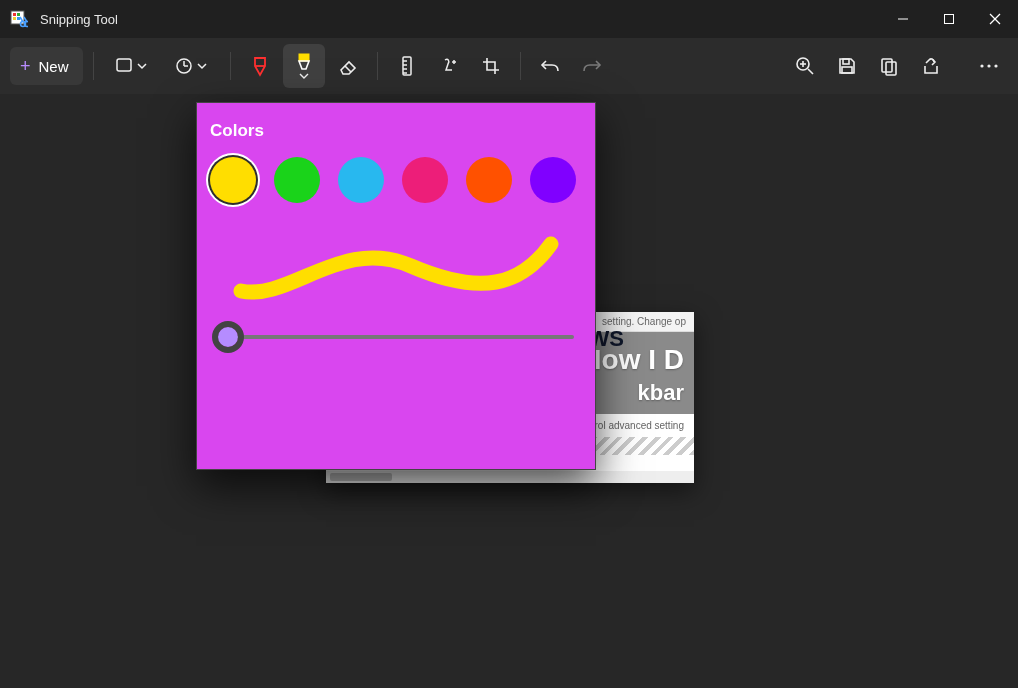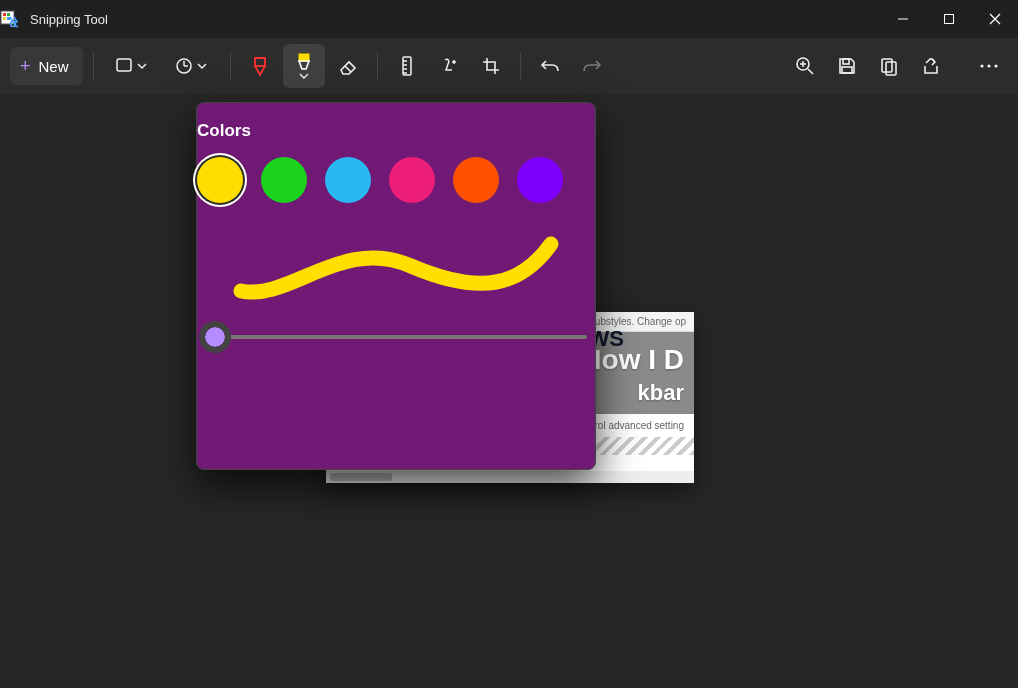--- a/index.html
+++ b/index.html
@@ -9,20 +9,21 @@
     background: #1e1e1e;
     font-family: "Segoe UI", sans-serif;
     color: #fff;
     overflow: hidden;
   }
   .titlebar {
     height: 38px;
     background: #202020;
     display: flex;
     align-items: center;
+    padding-left: 10px;
   }
   .titlebar .appicon { width:18px; height:18px; margin-right:12px; position:relative; }
   .title { font-size: 13px; color:#e8e8e8; }
   .winbtns { margin-left:auto; display:flex; }
   .winbtn { width:46px; height:38px; display:flex; align-items:center; justify-content:center; }
   .winbtn svg { stroke:#fff; }
   .toolbar {
     height: 56px;
     background: #2c2c2c;
     display:flex;
@@ -73,24 +74,24 @@
   .snip-head h1{ margin:0; font-size:28px; font-weight:600; text-shadow:0 1px 2px rgba(0,0,0,0.3); }
   .snip-head h2{ margin:4px 0 0 0; font-size:22px; font-weight:600; text-shadow:0 1px 2px rgba(0,0,0,0.3); }
   .snip-sub { font-size:10px; color:#666; padding:6px 10px; text-align:right; }
   .snip-hatch { height:18px; background:repeating-linear-gradient(-45deg,#ccc,#ccc 4px,#fff 4px,#fff 9px); }
   .snip-scroll { position:absolute; bottom:0; left:0; right:0; height:12px; background:#eee; }
   .snip-scroll .thumb{ position:absolute; left:4px; top:2px; width:62px; height:8px; background:#bbb; border-radius:2px;}
   .popup {
     position:absolute;
     left:196px; top:8px;
     width:400px; height:368px;
-    background:#701a75;
+    background:#d946ef;
     border:1px solid #444;
-    border-radius:8px;
-    padding:18px 0;
+    border-radius:0;
+    padding:18px 13px;
     box-shadow:0 16px 40px rgba(0,0,0,0.7);
   }
   .popup h3 { margin:0 0 16px 0; font-size:17px; font-weight:600; }
   .swatches { display:flex; gap:18px; margin-bottom:28px; }
   .swatch { width:46px; height:46px; border-radius:50%; }
   .swatch.sel { box-shadow:0 0 0 2px #2e2e2e, 0 0 0 4px #fff; }
   .preview { width:100%; height:80px; display:flex; align-items:center; justify-content:center; margin-bottom:24px; }
   .slider-track { position:relative; height:4px; background:#777; border-radius:2px; margin:0 8px; }
   .slider-thumb { position:absolute; left:0; top:-8px; width:20px; height:20px; border-radius:50%; background:#b58cff; outline:6px solid #434343; }
   .disabled svg { opacity:0.4; }
@@ -265,21 +266,21 @@
         <circle cx="10" cy="3" r="1.6"></circle>
         <circle cx="17" cy="3" r="1.6"></circle>
       </svg>
   </div>
 </div>
 
 <div class="canvas-area">
 
   <div class="snip">
     <div class="snip-top">
-      <span>ubstyles.  Change op</span>
+      <span>setting.  Change op</span>
     </div>
     <div class="snip-ws">WS</div>
     <div class="snip-head">
       <h1>How I D</h1>
       <h2>kbar</h2>
     </div>
     <div class="snip-sub">ontrol advanced setting</div>
     <div class="snip-hatch"></div>
     <div class="snip-scroll">
         <div class="thumb"></div>

